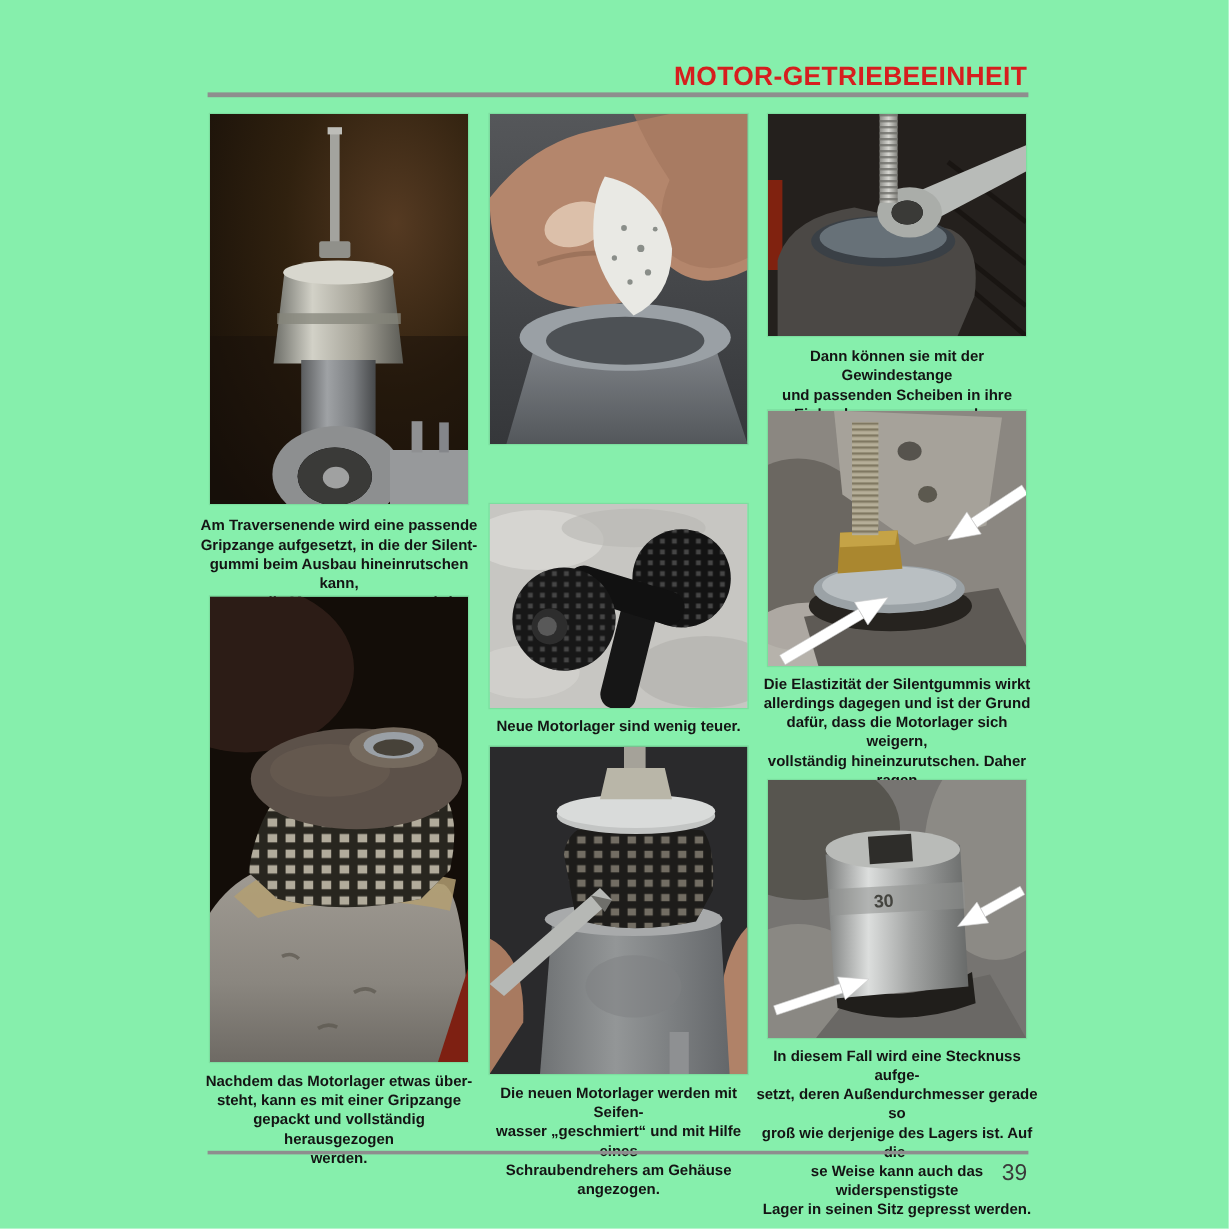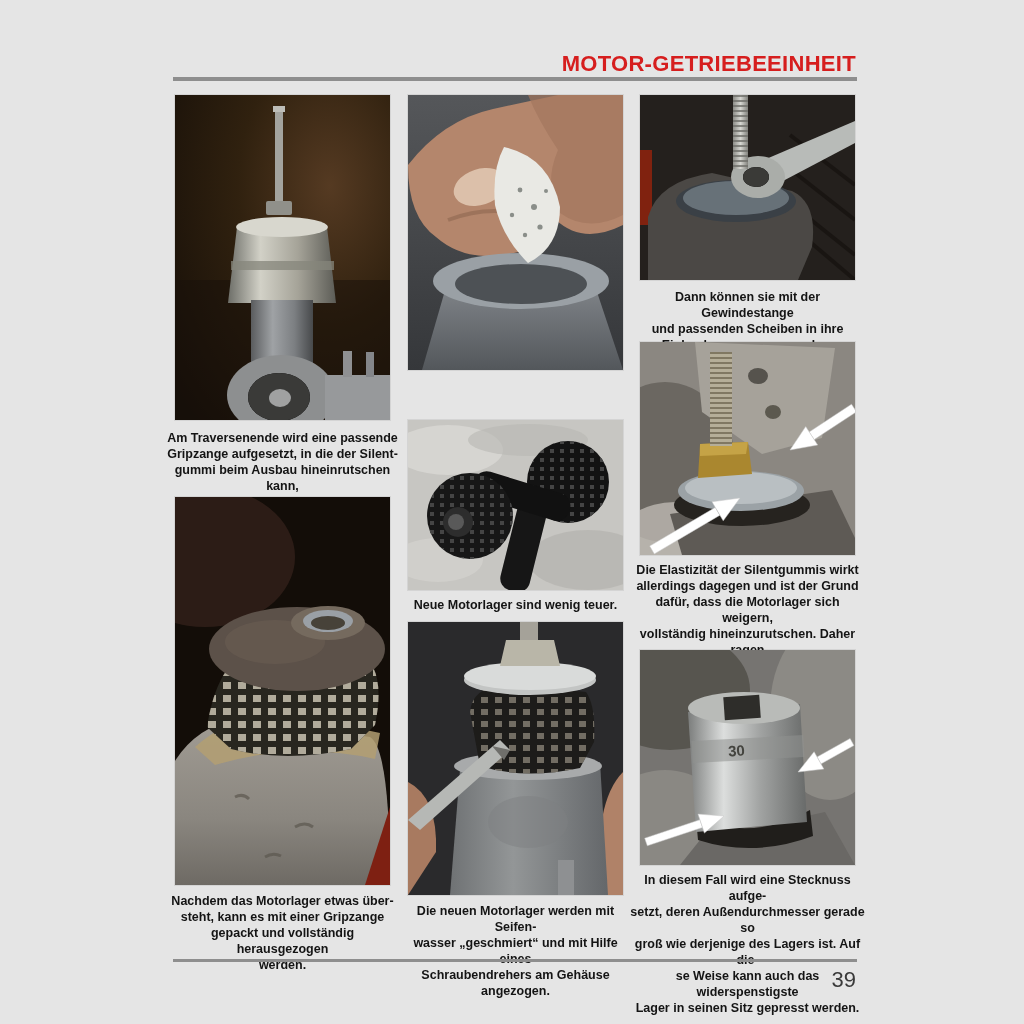--- a/index.html
+++ b/index.html
@@ -1,24 +1,24 @@
 <!DOCTYPE html>
 <html><head>
 <meta charset="utf-8">
 <style>
   html,body{margin:0;padding:0;background:#ffffff;}
-  .page{position:relative;width:1024px;height:1024px;background:#e5e5e5;overflow:hidden;
+  .page{position:relative;width:1024px;height:1024px;background:#86efac;overflow:hidden;
         font-family:"Liberation Sans", sans-serif;}
   .header-title{position:absolute;left:400px;top:51px;width:456px;text-align:right;
         font-size:22px;font-weight:bold;letter-spacing:.3px;color:#d61e1e;}
   .rule{position:absolute;left:173px;width:684px;height:4px;background:#8e8e8e;}
   .rule.top{top:77px;}
   .rule.bottom{top:959px;height:3px;}
   .page-number{position:absolute;left:600px;top:967px;width:256px;text-align:right;
-        font-size:22px;color:#3a3a3a;}
+        font-size:19px;color:#3a3a3a;}
   .photo{position:absolute;overflow:hidden;outline:1px solid rgba(0,0,0,0.07);}
   .photo svg{display:block;width:100%;height:100%;}
   .caption{position:absolute;font-size:12.5px;line-height:16px;font-weight:bold;
         text-align:center;white-space:pre-line;color:#141414;}
 </style>
 </head>
 <body>
 
 <div class="page">
 

